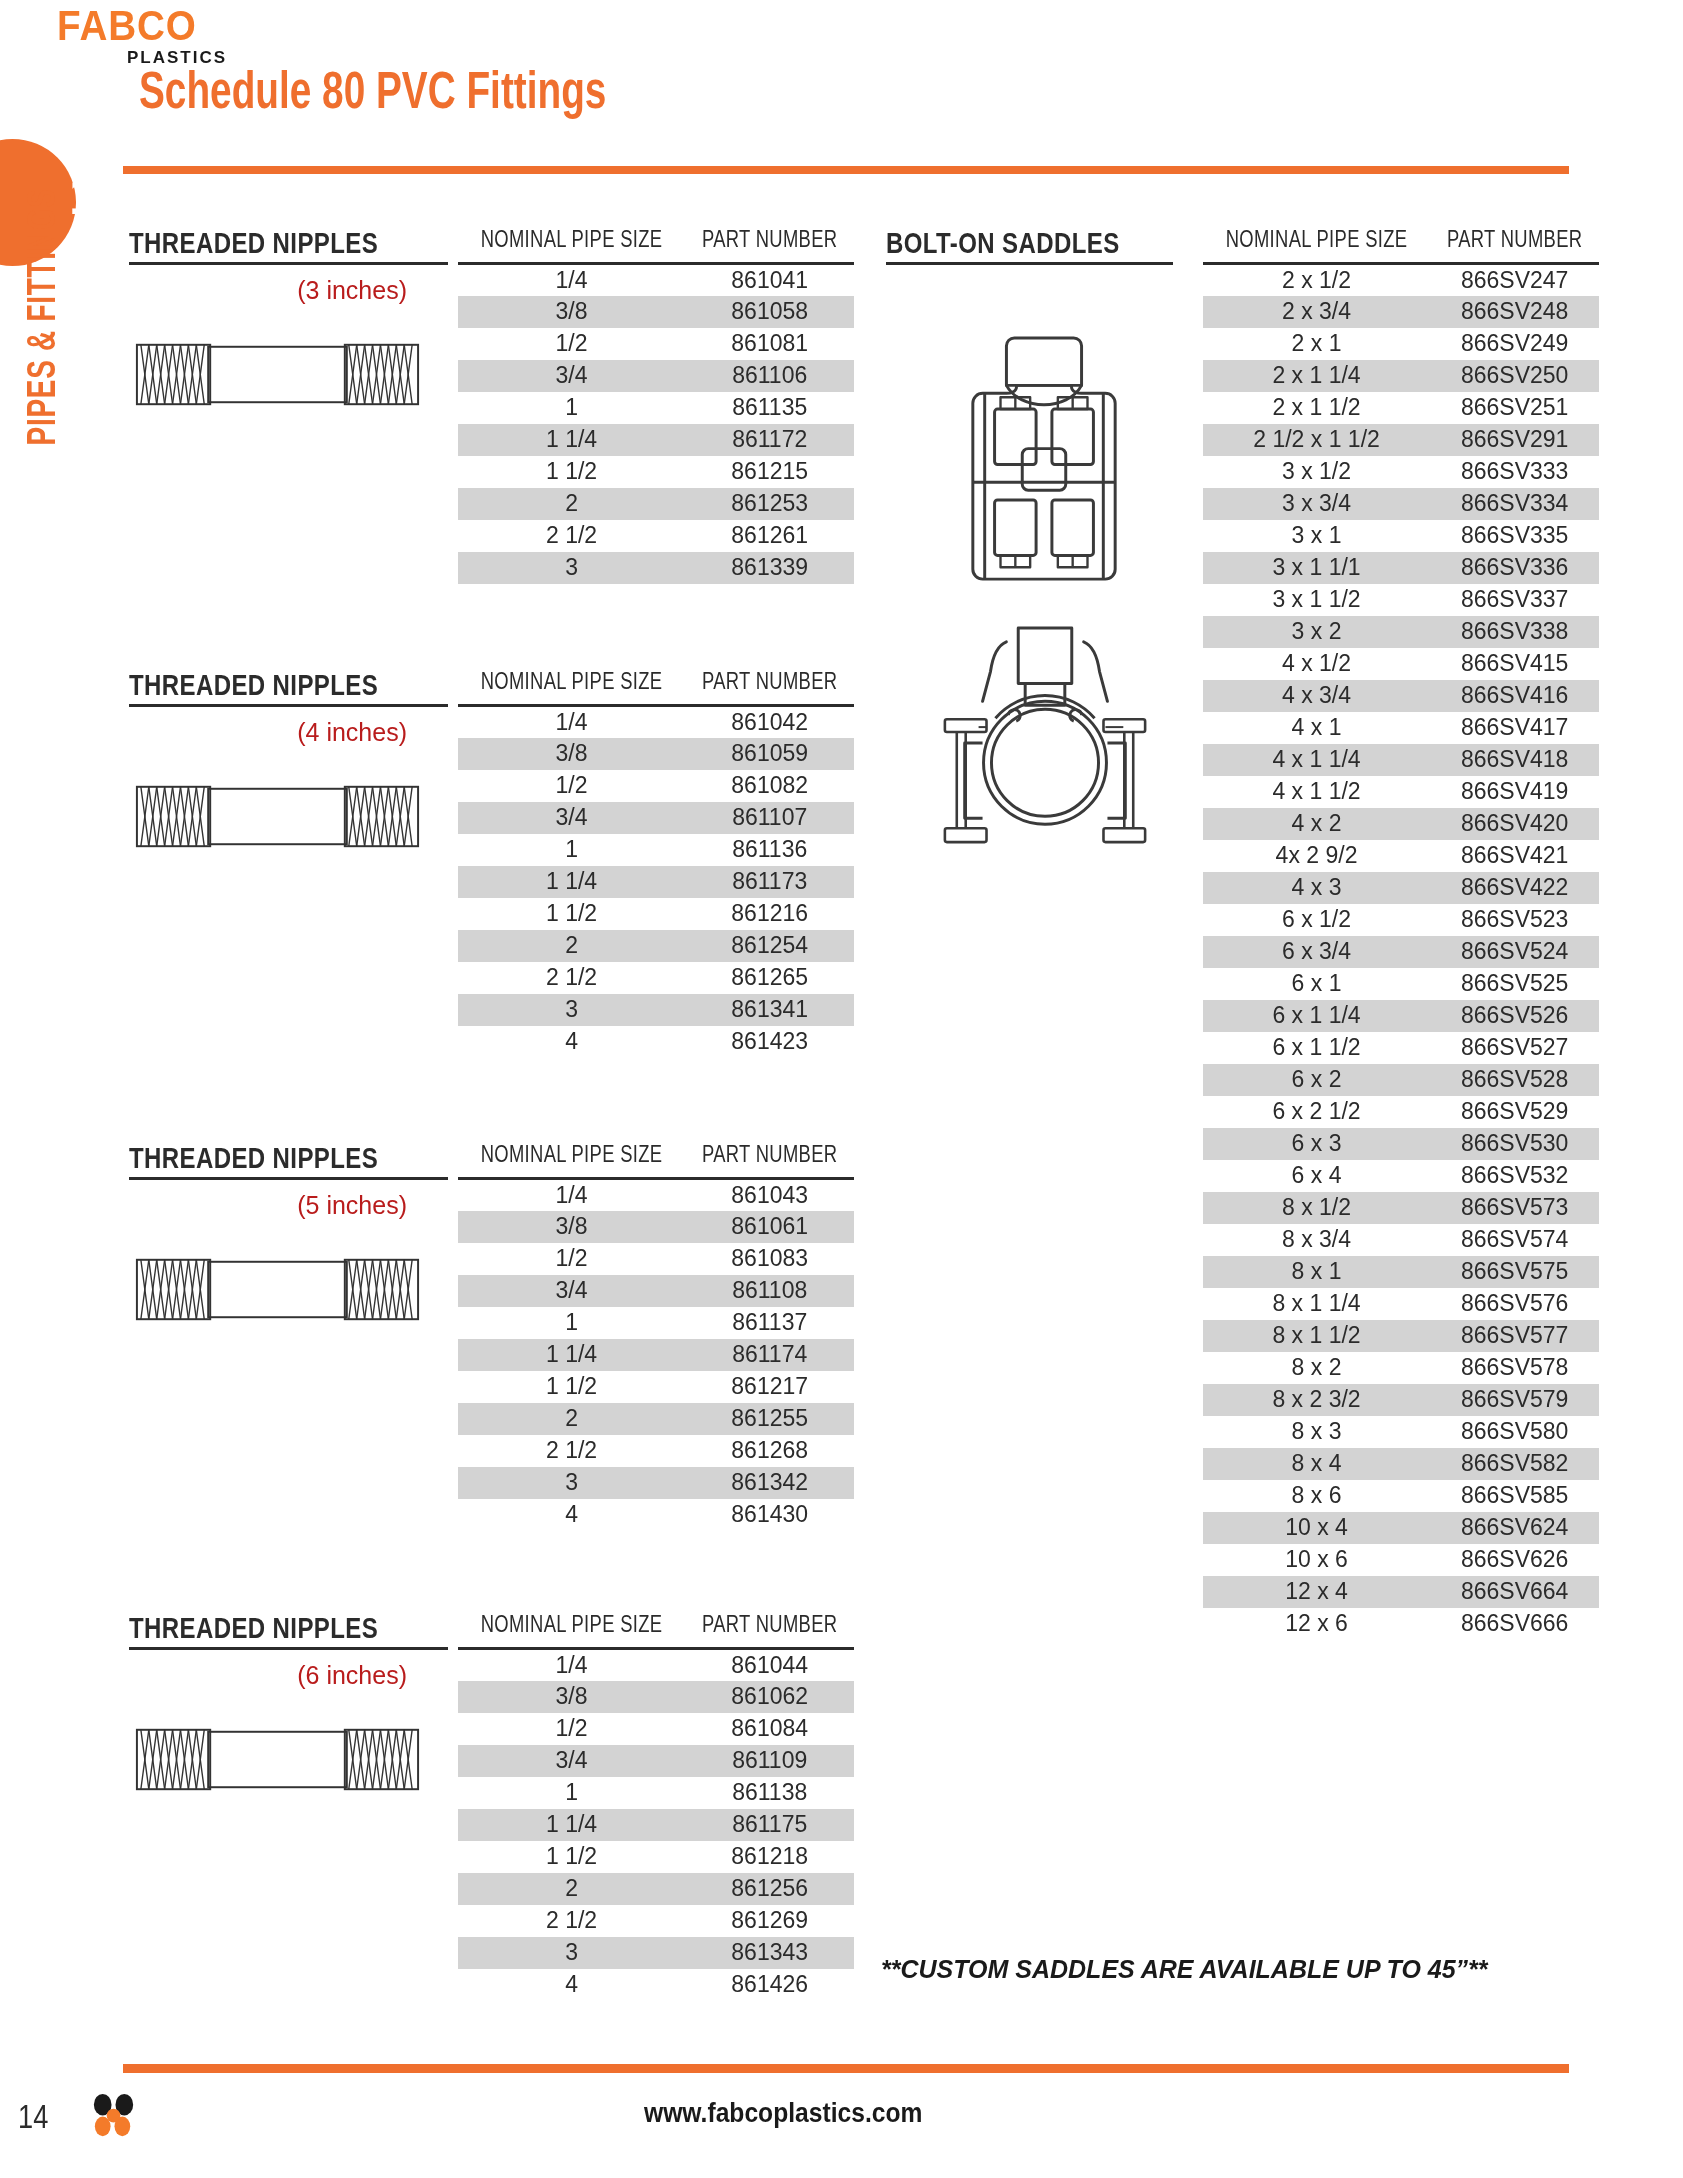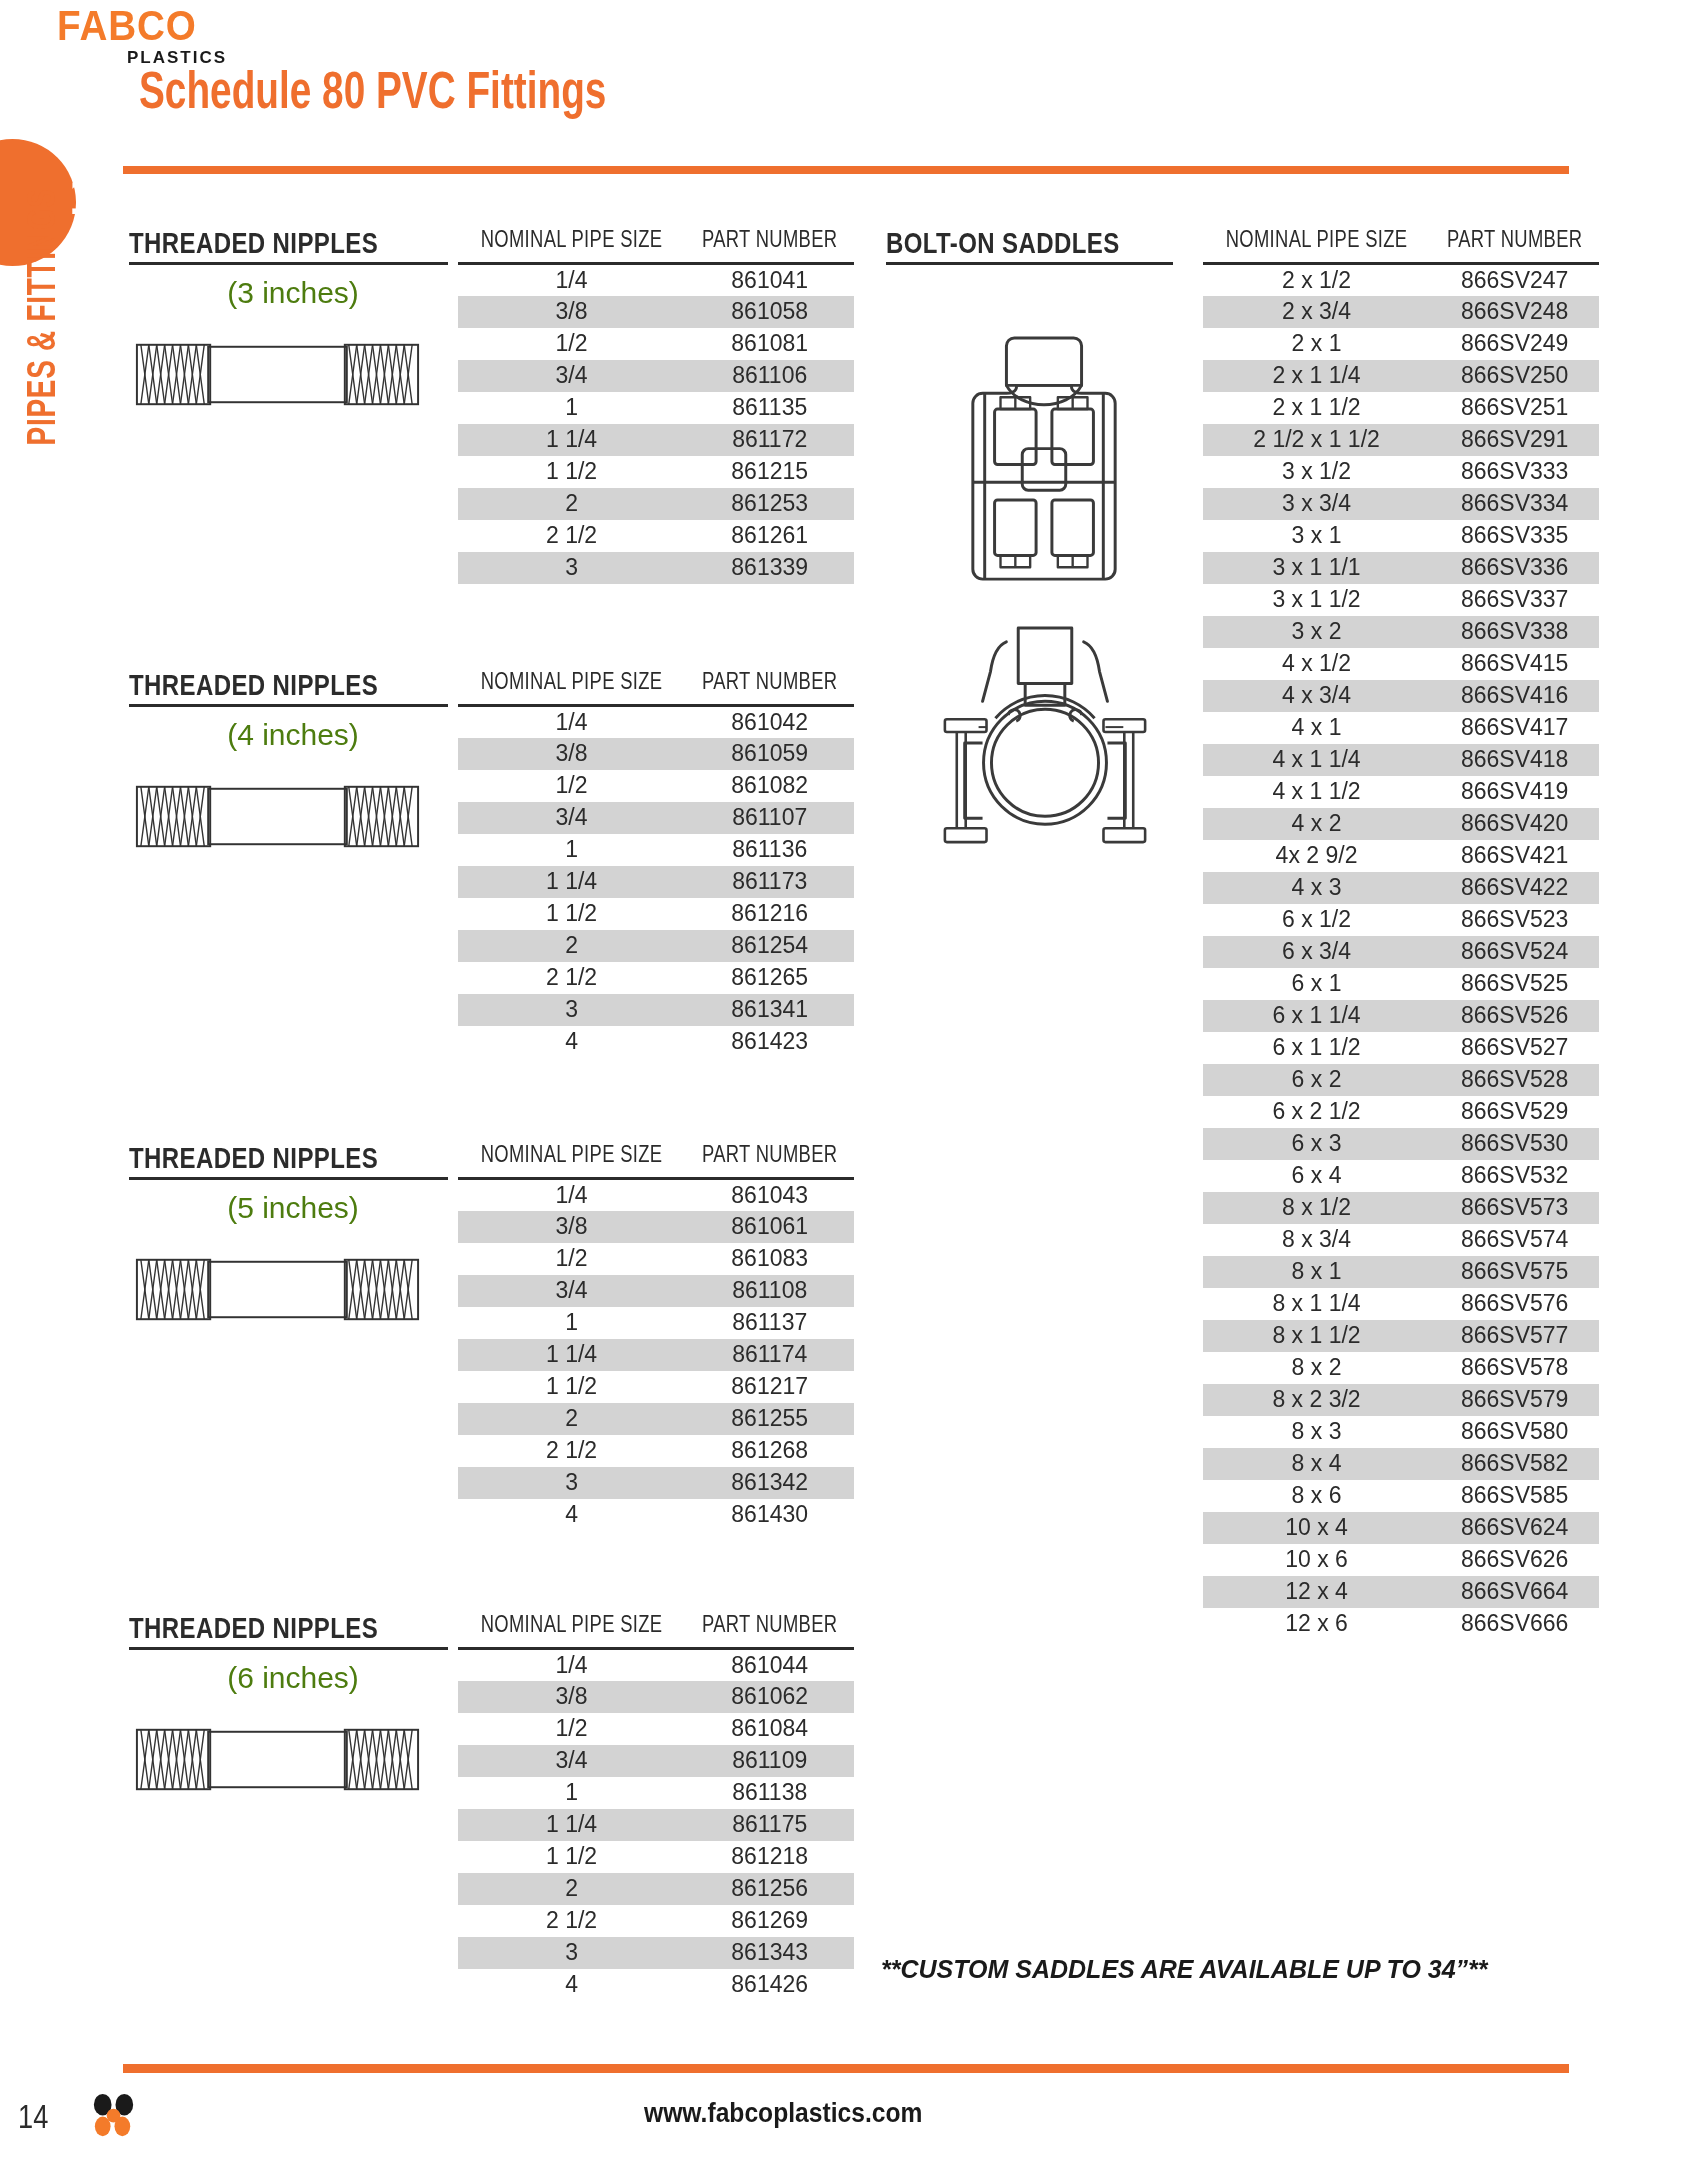--- a/index.html
+++ b/index.html
@@ -60,21 +60,21 @@
     font-family: "Liberation Sans Narrow","Liberation Sans",sans-serif;
     transform: scaleX(0.80); transform-origin: left top;
     white-space: nowrap; letter-spacing: 0.5px;
   }
   .sec-rule {
     position: absolute; left: 0; top: 36px;
     height: 3px; background: #2b2b2b;
   }
   .sec-sub {
     position: absolute;
-    font-size: 30px; color: #4d7c0f; text-align: center;
+    font-size: 25px; color: #b91c1c; text-align: right;
     font-family: "Liberation Sans", sans-serif;
   }
 
   
   .tbl { position: absolute; border-collapse: collapse; }
   .tbl th {
     font-size: 23px; font-weight: 400; color: #2b2b2b;
     font-family: "Liberation Sans Narrow","Liberation Sans",sans-serif;
     padding: 0 0 9px 0; text-align: center;
     border-bottom: 3px solid #2b2b2b;
@@ -684,21 +684,21 @@
           <td>12 x 4</td>
           <td>866SV664</td>
         </tr>
         <tr>
           <td>12 x 6</td>
           <td>866SV666</td>
         </tr>
       </tbody>
   </table>
 
-  <div class="custom-note" style="left:881px; top:1955px;">**CUSTOM SADDLES ARE AVAILABLE UP TO 34”**</div>
+  <div class="custom-note" style="left:881px; top:1955px;">**CUSTOM SADDLES ARE AVAILABLE UP TO 45”**</div>
 
   <div class="footer-rule"></div>
   <div class="page-num">14</div>
   <div class="logo-wrap">
     <svg width="55" height="55" viewBox="0 0 56 56">
       <ellipse cx="16" cy="16" rx="9" ry="11" fill="#1a1a1a"></ellipse>
       <ellipse cx="38" cy="16" rx="9" ry="11" fill="#1a1a1a"></ellipse>
       <ellipse cx="16" cy="38" rx="8" ry="10" fill="#f47b2a"></ellipse>
       <ellipse cx="36" cy="38" rx="8" ry="10" fill="#f47b2a"></ellipse>
       <circle cx="27" cy="27" r="7" fill="#f47b2a"></circle>

